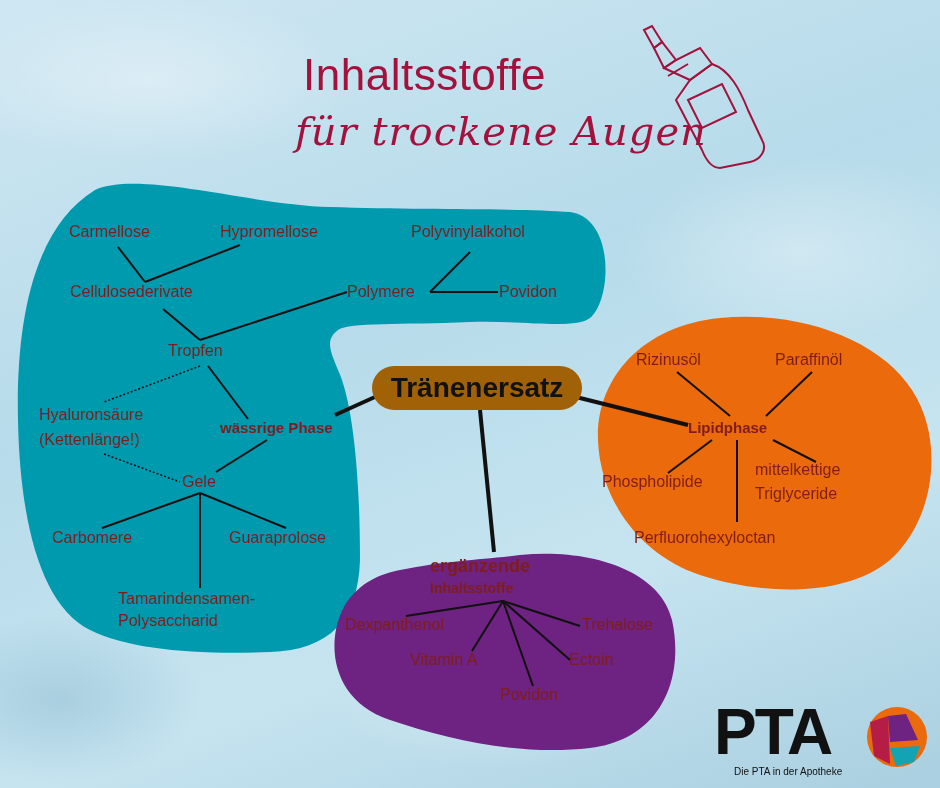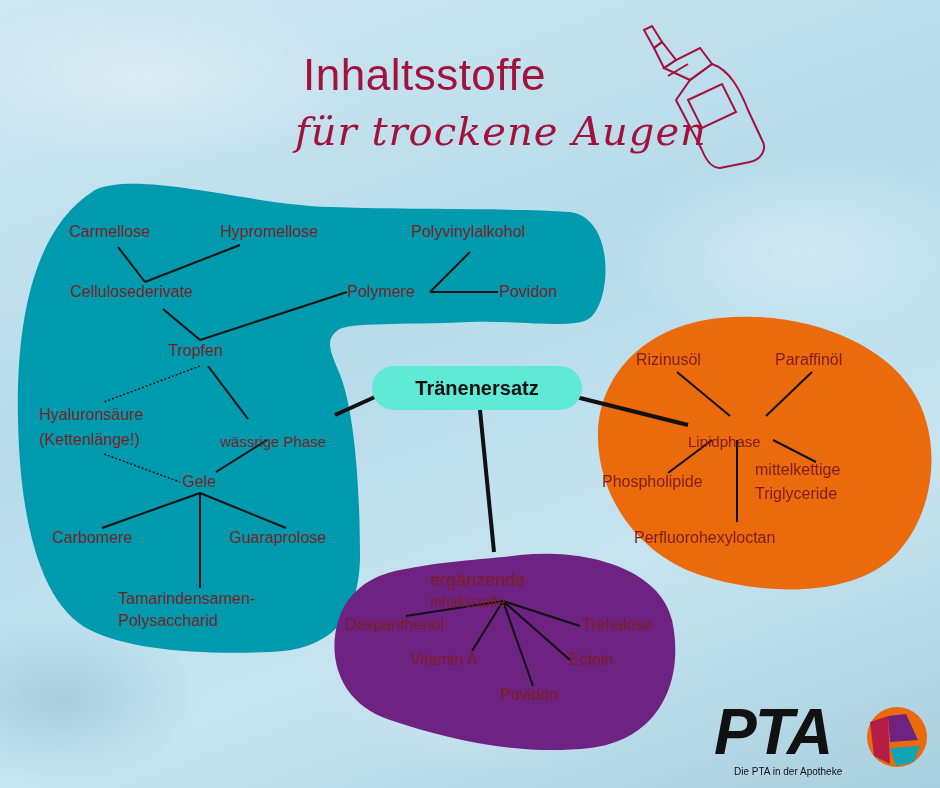--- a/index.html
+++ b/index.html
@@ -11,27 +11,27 @@
           radial-gradient(ellipse 260px 140px at 800px 250px, rgba(255,255,255,0.3), transparent 70%),
           radial-gradient(ellipse 240px 100px at 500px 700px, rgba(255,255,255,0.25), transparent 70%),
           radial-gradient(ellipse 200px 120px at 60px 700px, rgba(120,170,195,0.35), transparent 70%),
           linear-gradient(160deg, #cfe7f2 0%, #b7dbea 40%, #c6e4f0 70%, #a9cfe0 100%); }
   svg { position: absolute; left: 0; top: 0; }
   .title { position: absolute; left: 303px; top: 50px; font-size: 44px; color: #a3123d;
            font-family: "Liberation Sans", sans-serif; letter-spacing: 0.5px; }
   .subtitle { position: absolute; left: 295px; top: 108px; font-size: 40px; color: #a3123d;
               font-family: "DejaVu Serif", serif; font-style: italic; letter-spacing: 1px; }
   .lbl { position: absolute; font-size: 16px; color: #7f1d1d; white-space: nowrap; line-height: 24px; }
-  .bold { font-weight: normal; margin-top: 14px; }
+  .bold { font-weight: bold; }
   .center { text-align: left; }
   .hub { position: absolute; left: 372px; top: 366px; width: 210px; height: 44px; border-radius: 22px;
-         background: #5eead4; display: flex; align-items: center; justify-content: center;
-         font-size: 20px; font-weight: bold; color: #111; }
+         background: #a16207; display: flex; align-items: center; justify-content: center;
+         font-size: 28px; font-weight: bold; color: #111; }
   .logo { position: absolute; left: 714px; top: 700px; }
-  .logo-text { font-size: 64px; font-weight: bold; color: #111; line-height: 64px; letter-spacing: -2px; font-style: italic; }
+  .logo-text { font-size: 64px; font-weight: bold; color: #111; line-height: 64px; letter-spacing: -2px; }
   .logo-tag { position: absolute; left: 734px; top: 766px; font-size: 10px; color: #111; white-space: nowrap; }
 </style>
 </head>
 <body>
 
 <div class="bg"></div>
 
 <svg width="940" height="788" viewBox="0 0 940 788">
 
   <path fill="#009aaf" d="M95,190 C140,170 250,205 330,207 C420,210 520,208 570,212 C615,218 612,300 590,318

